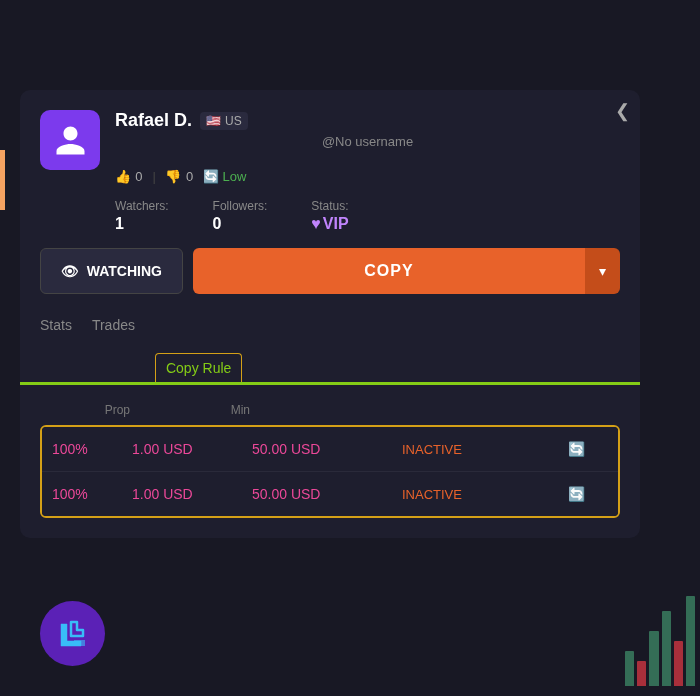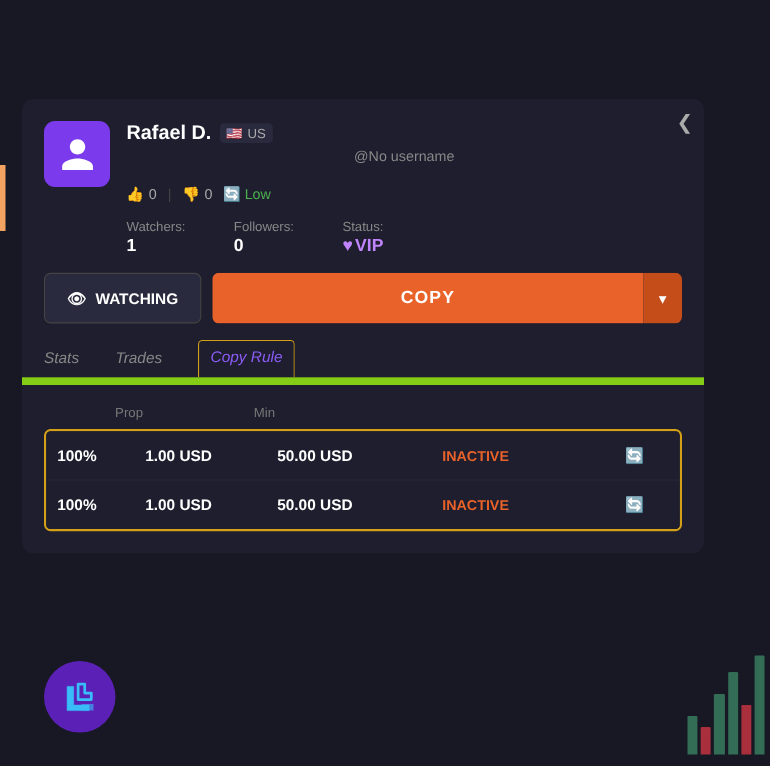--- a/index.html
+++ b/index.html
@@ -234,42 +234,42 @@
       color: #fff;
       border: none;
       padding: 10px 14px;
       cursor: pointer;
       font-size: 14px;
     }
 
     
     .tabs {
       display: flex;
-      gap: 33px;
+      gap: 20px;
       padding: 0 20px;
-      border-bottom: 7px solid #84cc16;
+      border-bottom: 3px solid #84cc16;
       margin-bottom: 0;
-      font-style: italic;
     }
 
     .tab {
       color: #888;
       font-size: 14px;
       padding: 8px 0;
       cursor: pointer;
       border-bottom: 2px solid transparent;
     }
 
     .tab.active {
-      color: #8b5cf6;
+      color: #84cc16;
       border: 1px solid #d4a017;
       border-bottom: none;
       padding: 6px 10px;
       background: transparent;
       border-radius: 4px 4px 0 0;
+      margin-top: 44px;
     }
 
     
     .table-container {
       padding: 10px 20px 20px 20px;
     }
 
     .table-header {
       display: grid;
       grid-template-columns: 80px 120px 150px 150px 50px;
@@ -291,28 +291,28 @@
       padding: 14px 10px;
       align-items: center;
       background: #1e1e2e;
     }
 
     .table-row:first-child {
       border-bottom: 1px solid #2a2a3a;
     }
 
     .cell {
-      color: #ffffff;
-      font-size: 14px;
-      font-weight: bold;
+      color: #ec4899;
+      font-size: 14px;
+      font-weight: normal;
     }
 
     .cell.inactive {
       color: #e8622a;
-      font-weight: bold;
+      font-weight: normal;
       font-size: 13px;
     }
 
     .refresh-btn {
       background: none;
       border: none;
       color: #888;
       cursor: pointer;
       font-size: 14px;
     }

